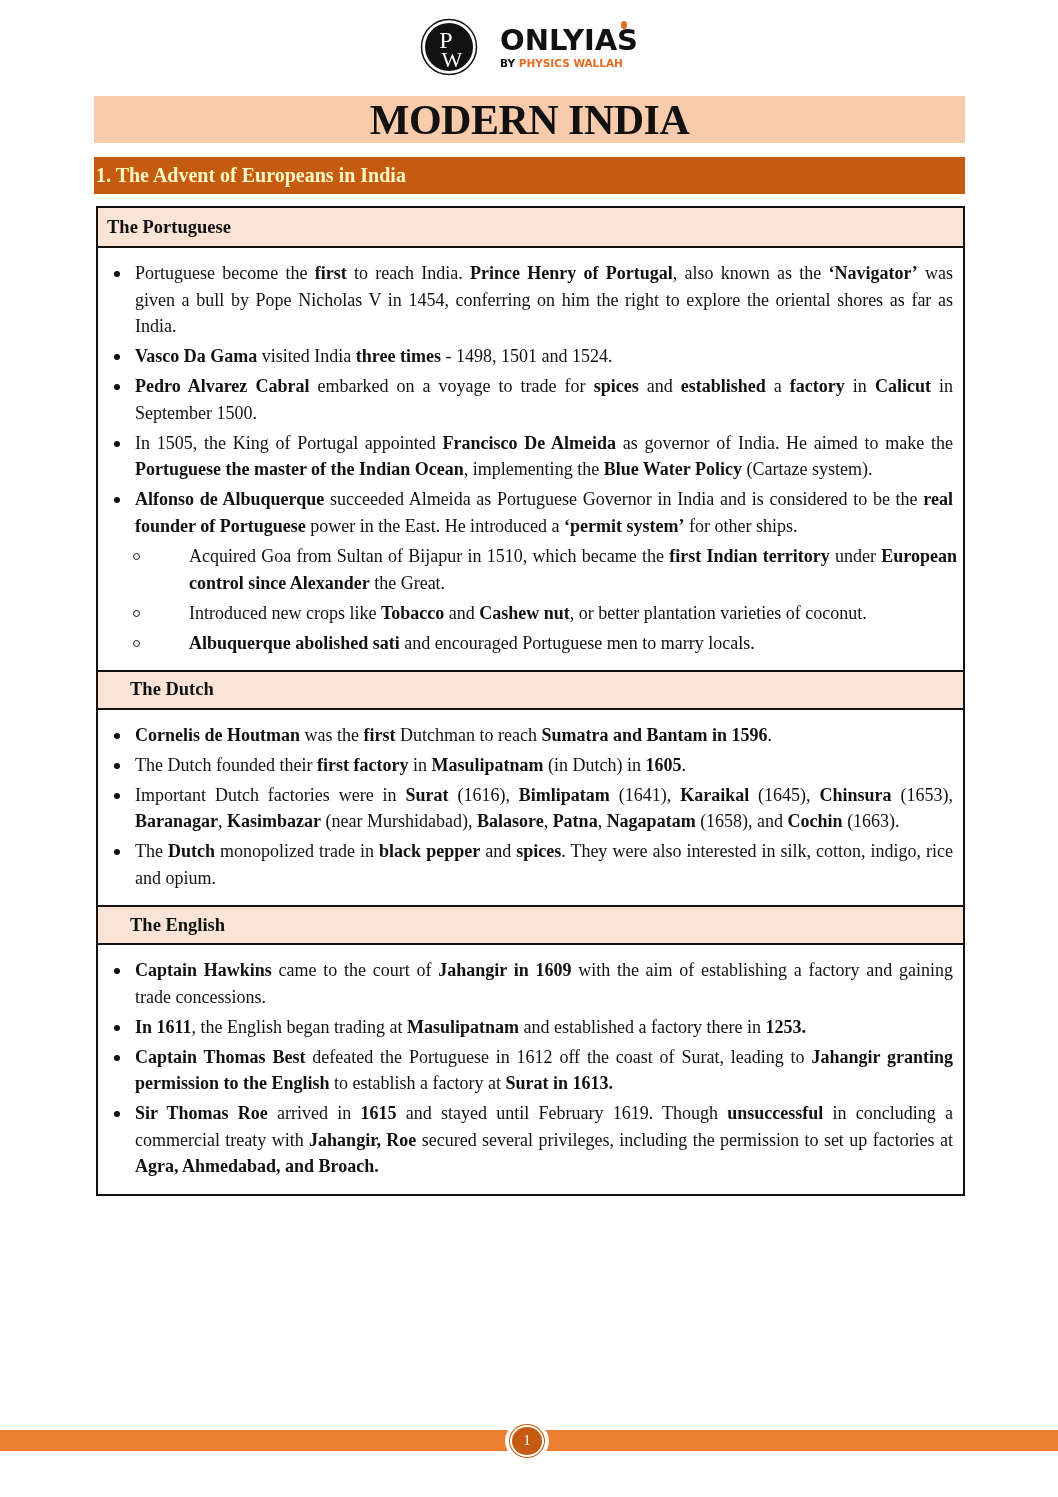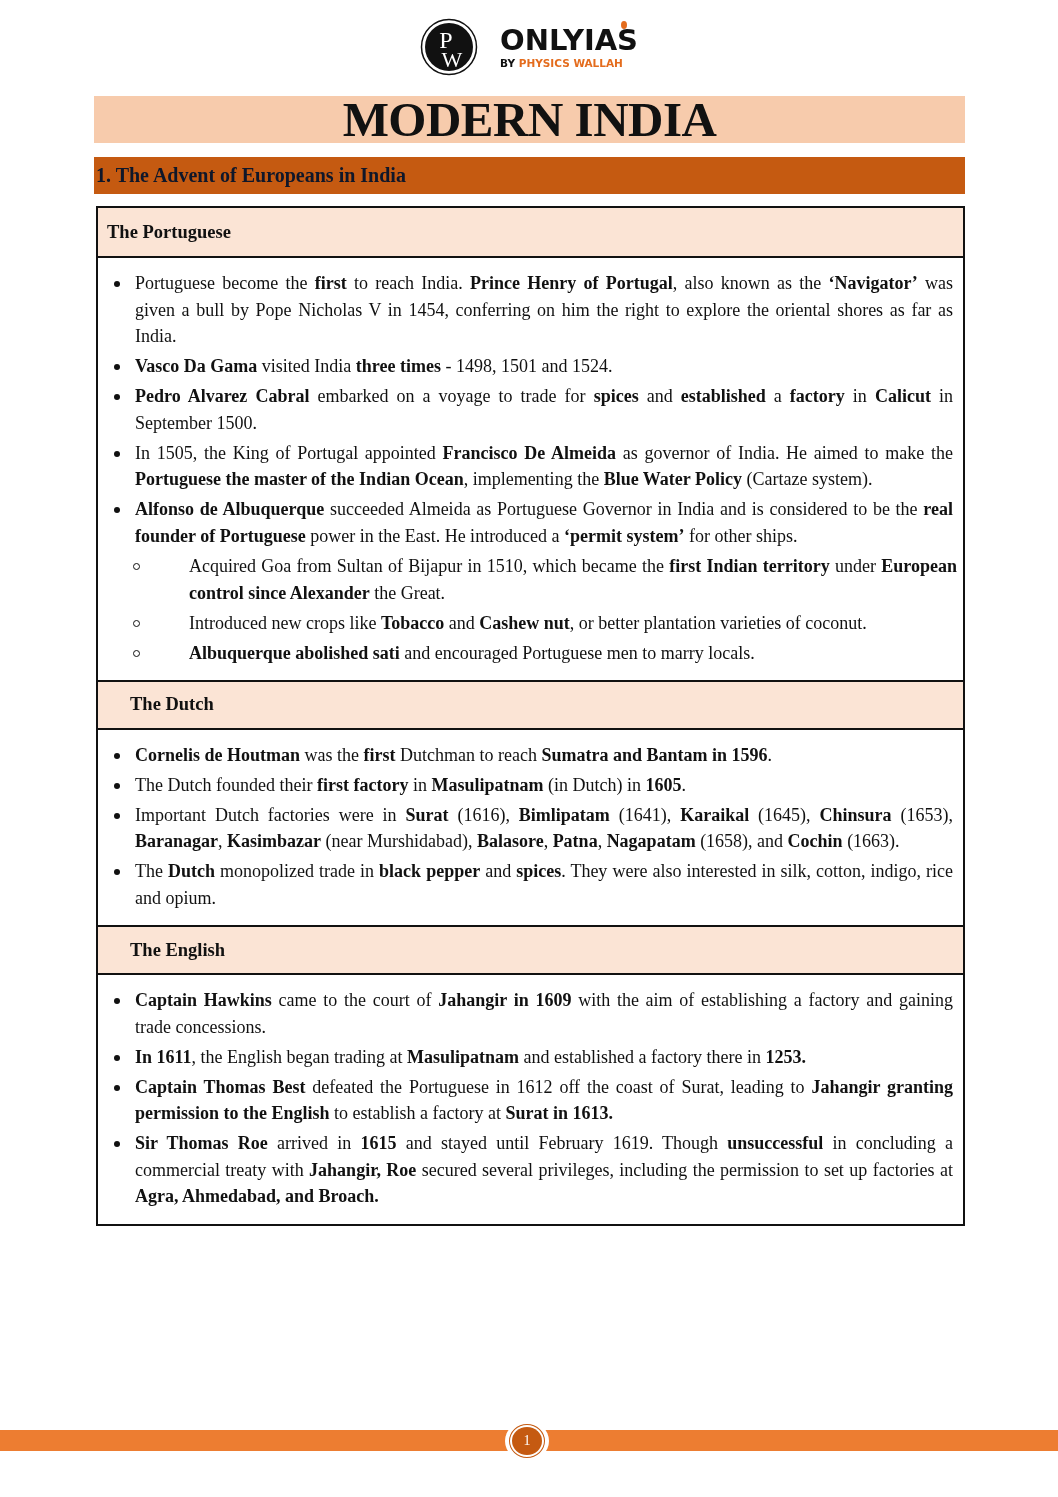--- a/index.html
+++ b/index.html
@@ -32,38 +32,38 @@
   }
   .brand-sub .accent { color: #e46c1d; }
 
   .title-band {
     position: absolute; left: 94px; top: 96px; width: 871px; height: 47px;
     background: #f7cbac;
     display: flex; align-items: center; justify-content: center;
   }
   .title-band h1 {
     margin: 0; font-family: "Liberation Serif", "DejaVu Serif", serif;
-    font-weight: bold; font-size: 49px; letter-spacing: -0.5px; color: #111;
+    font-weight: bold; font-size: 42px; letter-spacing: -0.5px; color: #111;
   }
   .section-band {
     position: absolute; left: 94px; top: 157px; width: 871px; height: 37px;
     background: #c55a11;
     display: flex; align-items: center;
   }
   .section-band h2 {
     margin: 0 0 0 2px; font-family: "Liberation Serif", "DejaVu Serif", serif;
-    font-weight: bold; font-size: 20px; color: #0f172a;
+    font-weight: bold; font-size: 20px; color: #fef9c3;
   }
 
   .table {
     position: absolute; left: 96px; top: 206px; width: 869px;
     border: 2px solid #111; box-sizing: border-box;
   }
   .sub-head {
-    background: #fbe4d5; height: 50px; box-sizing: border-box;
+    background: #fbe4d5; height: 40px; box-sizing: border-box;
     display: flex; align-items: center;
     border-bottom: 2px solid #111;
   }
   .sub-head.first { padding-left: 9px; }
   .sub-head.indented { padding-left: 32px; border-top: 2px solid #111; }
   .sub-head span {
     font-family: "Liberation Serif", "DejaVu Serif", serif;
     font-weight: bold; font-size: 18.5px; color: #111;
   }
   .body-cell {

